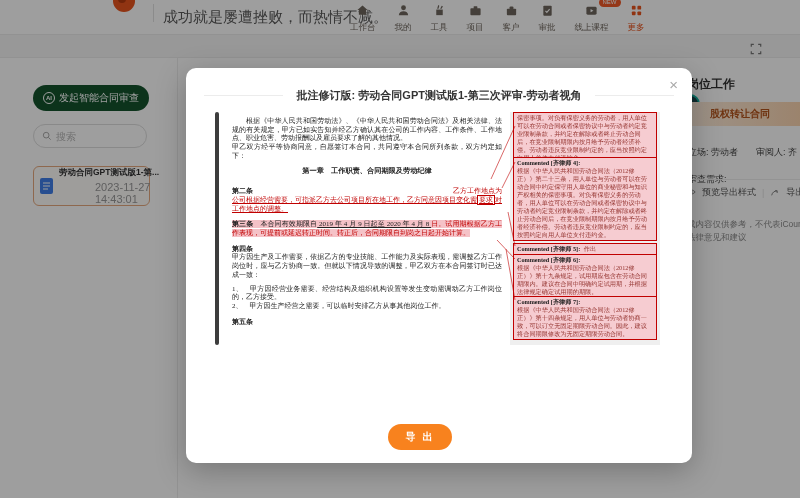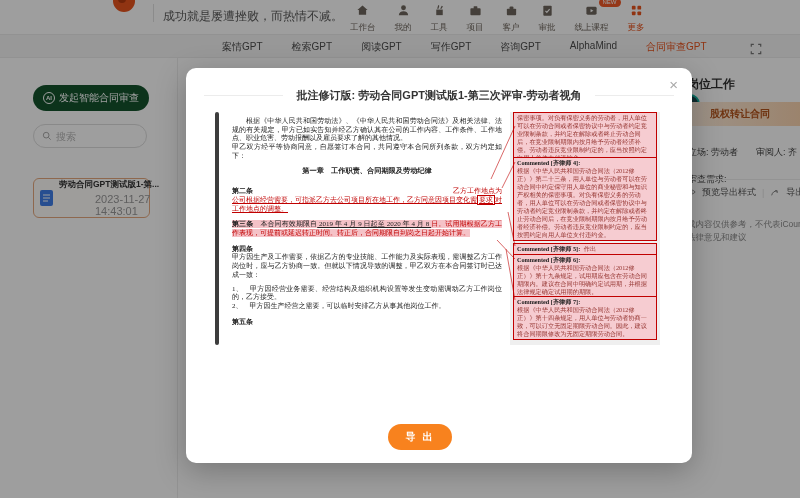--- a/index.html
+++ b/index.html
@@ -6,21 +6,21 @@
   html,body { width:800px; height:498px; overflow:hidden;
     font-family:"Liberation Sans", sans-serif; background:#fff; position:relative; }
 
   
   .top-header { position:absolute; left:0; top:0; width:800px; height:34px; background:#fff; }
   .logo-dot { position:absolute; left:113px; top:-10px; width:22px; height:22px; border-radius:50%;
     background:#e8541e; }
   .logo-dot:after { content:""; position:absolute; left:5px; top:5px; width:8px; height:8px;
     border-radius:50%; background:#b53a10; }
   .hdr-divider { position:absolute; left:153px; top:4px; width:1px; height:18px; background:#e0e0e0; }
-  .motto { position:absolute; left:163px; top:8px; font-size:12px; color:#5a5a5a; }
+  .motto { position:absolute; left:163px; top:8px; font-size:15px; color:#5a5a5a; }
   .nav { position:absolute; left:350px; top:3px; display:flex; gap:19px; }
   .nav-item { position:relative; display:flex; flex-direction:column; align-items:center; gap:1px;
     color:#6f675e; cursor:pointer; }
   .nav-item svg { width:13px; height:13px; fill:#6f675e; }
   .nav-item .lbl { font-size:8.5px; white-space:nowrap; }
   .nav-item.active { color:#e8541e; }
   .nav-item.active svg { fill:#e8541e; }
   .nav-item.active:after { content:""; position:absolute; left:-2px; right:-2px; bottom:-6px;
     height:2px; background:#e8541e; }
   .new-badge { position:absolute; top:-5px; right:-12px; background:#f05a28; color:#fff;
@@ -39,21 +39,21 @@
   .create-btn { position:absolute; left:33px; top:27px; width:116px; height:26px; border-radius:13px;
     background:#14532d; color:#fff; font-size:10px; display:flex; align-items:center;
     justify-content:center; gap:4px; cursor:pointer; }
   .ai-badge { width:12px; height:12px; border:1px solid #fff; border-radius:50%; font-size:6px;
     display:flex; align-items:center; justify-content:center; font-weight:bold; }
   .search-box { position:absolute; left:33px; top:66px; width:114px; height:24px; border-radius:12px;
     border:1px solid #ddd; background:#fff; display:flex; align-items:center; padding:0 8px; gap:4px; }
   .search-box input { border:none; outline:none; width:80px; font-size:10px; color:#333;
     font-family:"Liberation Sans", sans-serif; }
   .search-box input::placeholder { color:#b5b5b5; }
-  .file-card { position:absolute; left:33px; top:120px; width:117px; height:40px; border-radius:6px;
+  .file-card { position:absolute; left:33px; top:108px; width:117px; height:40px; border-radius:6px;
     border:1px solid #e6a97e; background:#fffdfb; display:flex; align-items:center; gap:5px;
     padding:0 6px; cursor:pointer; }
   .file-title { font-size:8.5px; font-weight:bold; color:#333; white-space:nowrap; overflow:hidden; }
   .file-time { font-size:11px; color:#999; margin-top:2px;margin-left:36px; }
 
   .right-panel { position:absolute; left:678px; top:58px; width:122px; height:440px; background:#fff;
     overflow:hidden; }
   .rp-title { position:absolute; left:9px; top:18px; font-size:12px; font-weight:bold; color:#333; }
   .rp-avatar { position:absolute; left:2px; top:36px; width:20px; height:20px; border-radius:50%;
     background:#17444a; border:2px solid #12b3a2; }
@@ -183,29 +183,20 @@
             <rect x="8" y="2" width="4" height="4" rx="1"></rect>
             <rect x="2" y="8" width="4" height="4" rx="1"></rect>
             <rect x="8" y="8" width="4" height="4" rx="1"></rect>
           </svg></span>
       <span class="lbl">更多</span>
     </div>
   </div>
 </div>
 
 <div class="tab-bar">
-  <div class="tabs">
-    <span class="tab">案情GPT</span>
-    <span class="tab">检索GPT</span>
-    <span class="tab">阅读GPT</span>
-    <span class="tab">写作GPT</span>
-    <span class="tab">咨询GPT</span>
-    <span class="tab">AlphaMind</span>
-    <span class="tab active">合同审查GPT</span>
-  </div>
   <span class="fullscreen">
     <svg viewBox="0 0 14 14">
         <path d="M1.5 4.5v-3h3M9.5 1.5h3v3M12.5 9.5v3h-3M4.5 12.5h-3v-3"></path>
       </svg>
   </span>
 </div>
 
 <div class="left-sidebar">
   <div class="create-btn">
     <span class="ai-badge">AI</span>

